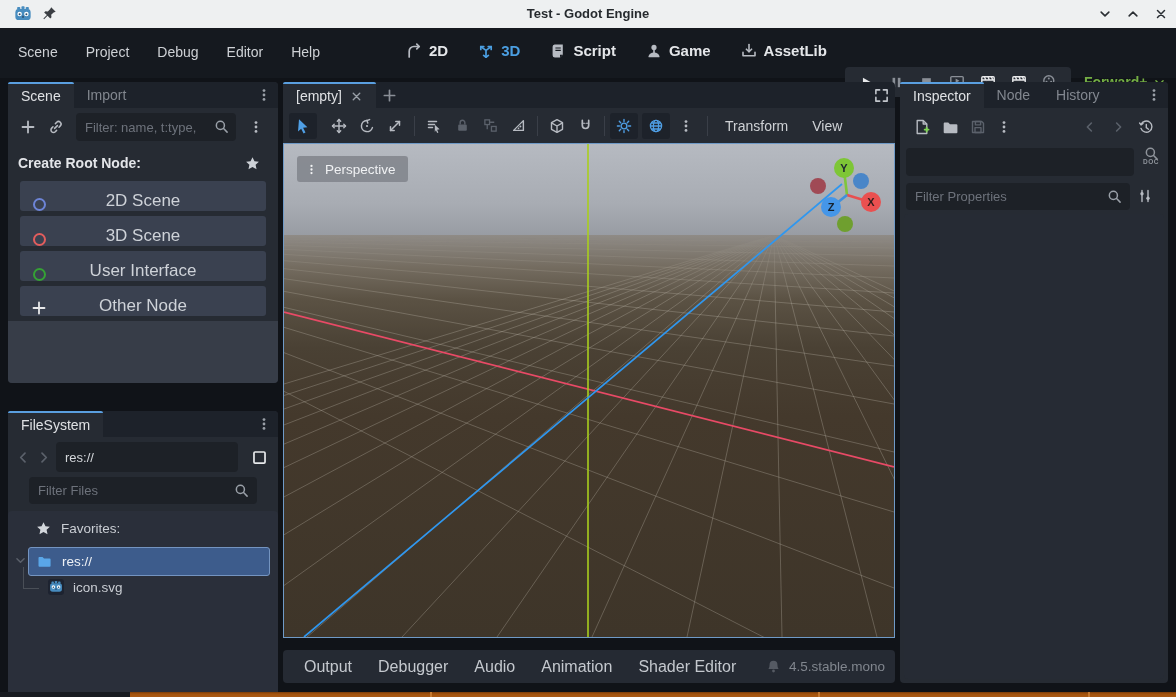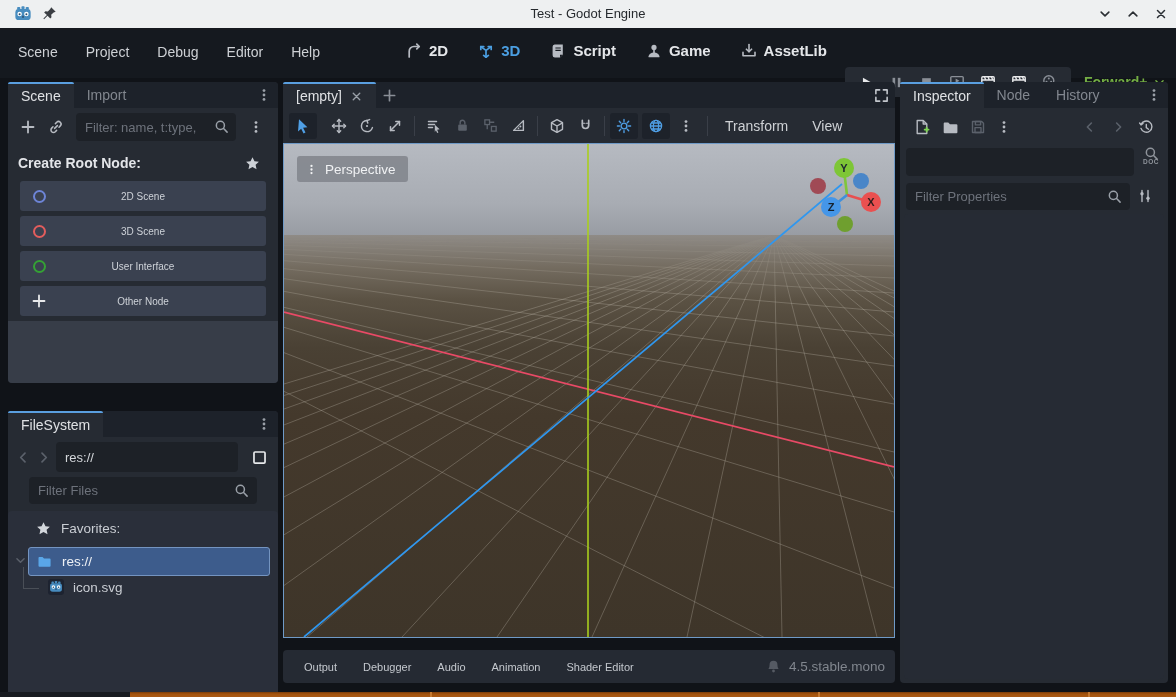--- a/index.html
+++ b/index.html
@@ -6,21 +6,21 @@
   *{box-sizing:border-box;}
   body{font-family:"Liberation Sans","DejaVu Sans",sans-serif;}
   #stage{position:relative;width:1176px;height:697px;background:#101318;overflow:hidden;}
   .abs{position:absolute;}
   .row{display:flex;align-items:center;}
   svg.ic{display:block;flex:none;}
   .c-norm{color:#b7bbc2;} .c-dim{color:#5b616b;} .c-blue{color:#4f9fe5;} .c-white{color:#e8e9eb;}
   .c-grey{color:#8a8f97;}
 
   
-  #titlebar{left:0;top:0;width:1176px;height:28px;background:#eef0f1;}
+  #titlebar{left:0;top:0;width:1176px;height:28px;background:#eef0f1;font-weight:bold;}
   #titlebar .title{position:absolute;left:0;right:0;top:0;height:28px;line-height:28px;text-align:center;
     font-size:13px;color:#262a2e;}
   #winctl{position:absolute;right:8px;top:0;height:28px;display:flex;align-items:center;gap:14px;color:#2a2e33;}
 
   
   #menubar{left:0;top:28px;width:1176px;height:50px;background:#15191f;}
   .menu-item{color:#ced1d5;font-size:14px;padding:6px 10px;border-radius:3px;cursor:default;}
   .ed-btn{display:flex;align-items:center;gap:7px;font-size:15px;font-weight:bold;color:#e4e6e9;padding:5px 8px;}
   .ed-btn.active{color:#4b9fe2;}
   #runbar{position:absolute;left:845px;top:39px;width:226px;height:30px;background:#262b33;border-radius:4px;
@@ -42,21 +42,21 @@
   .g-input::placeholder{color:#6d727b;}
   .in-search{position:absolute;color:#9aa0a8;}
   .vsep{width:1px;height:20px;background:#3a3f48;margin:0 5px;}
 
   
   #scene-dock{left:8px;top:82px;width:270px;height:301px;}
   #scene-dock .toolbar{position:absolute;left:0;top:26px;right:0;height:38px;display:flex;align-items:center;padding:0 6px;}
   #create-root{position:absolute;left:0;top:66px;right:8px;height:30px;display:flex;align-items:center;padding:0 10px;}
   #create-root .lbl{font-size:14px;font-weight:bold;color:#e3e5e9;}
   .root-btn{position:absolute;left:12px;width:246px;height:30px;background:#3a4150;border-radius:3px;
-    display:flex;align-items:center;color:#ced2d8;font-size:10px;}
+    display:flex;align-items:flex-end;color:#ced2d8;font-size:17px;}
   .root-btn .ric{position:absolute;left:13px;width:13px;height:13px;border-radius:50%;border:2px solid;}
   .root-btn .rlbl{flex:1;text-align:center;}
   #scene-empty{position:absolute;left:0;top:239px;width:270px;height:62px;background:#373d48;border-radius:0 0 4px 4px;}
 
   
   #fs-dock{left:8px;top:385px;width:270px;height:298px;margin-top:26px;}
   #fs-path-row{position:absolute;left:0;top:28px;right:0;height:36px;display:flex;align-items:center;padding:0 8px;gap:5px;}
   #fs-filter-row{position:absolute;left:0;top:66px;right:0;height:30px;display:flex;align-items:center;padding:0 8px;gap:8px;flex-direction:column;}
   #fs-tree{position:absolute;left:0;top:100px;width:270px;height:198px;background:#2a2f3a;border-radius:4px;}
   .fs-row{position:absolute;display:flex;align-items:center;font-size:13.5px;color:#c9cdd3;}
@@ -66,21 +66,21 @@
 
   
   #vp-tabstrip{left:283px;top:82px;width:612px;height:26px;background:#1d222a;border-radius:4px 4px 0 0;display:flex;align-items:flex-end;}
   #vp-toolbar{left:283px;top:108px;width:612px;height:35px;background:#262b33;display:flex;align-items:center;padding:0 6px;}
   #vp-toolbar .menu-lbl{font-size:14px;color:#ced1d5;padding:0 12px;}
   #viewport{left:283px;top:143px;width:612px;height:495px;border:1px solid #6f9ac7;background:#3e3529;}
   #persp-btn{position:absolute;left:13px;top:12px;height:26px;padding:0 12px 0 8px;border-radius:3px;
     background:rgba(128,132,139,.85);display:flex;align-items:center;gap:7px;color:#f0f1f3;font-size:13.5px;}
   #bottombar{left:283px;top:650px;width:612px;height:33px;background:#252a33;border-radius:4px;
     display:flex;align-items:center;padding:0 10px;gap:4px;}
-  #bottombar .bb-item{font-size:11px;color:#c4c8ce;padding:4px 11px;border-radius:3px;}
+  #bottombar .bb-item{font-size:16px;color:#c4c8ce;padding:4px 11px;border-radius:3px;}
   #bb-version{margin-left:auto;display:flex;align-items:center;gap:8px;color:#81868e;font-size:13.5px;}
 
   
   #insp-dock{left:900px;top:82px;width:268px;height:601px;}
   #insp-toolbar{position:absolute;left:0;top:26px;right:0;height:38px;display:flex;align-items:center;padding:0 8px;}
   #insp-name{position:absolute;left:6px;top:66px;width:228px;height:28px;background:#1d2127;border-radius:4px;}
   #insp-doc{position:absolute;left:240px;top:62px;width:22px;height:34px;color:#8f949b;text-align:center;}
   #insp-doc .doclbl{font-size:6.5px;font-weight:bold;letter-spacing:.5px;margin-top:-3px;}
   #insp-filter-row{position:absolute;left:0;top:100px;right:0;height:28px;display:flex;align-items:center;padding:0 6px;gap:7px;}
   #insp-content{position:absolute;left:4px;top:132px;width:260px;height:465px;background:#262b34;border-radius:4px;}

